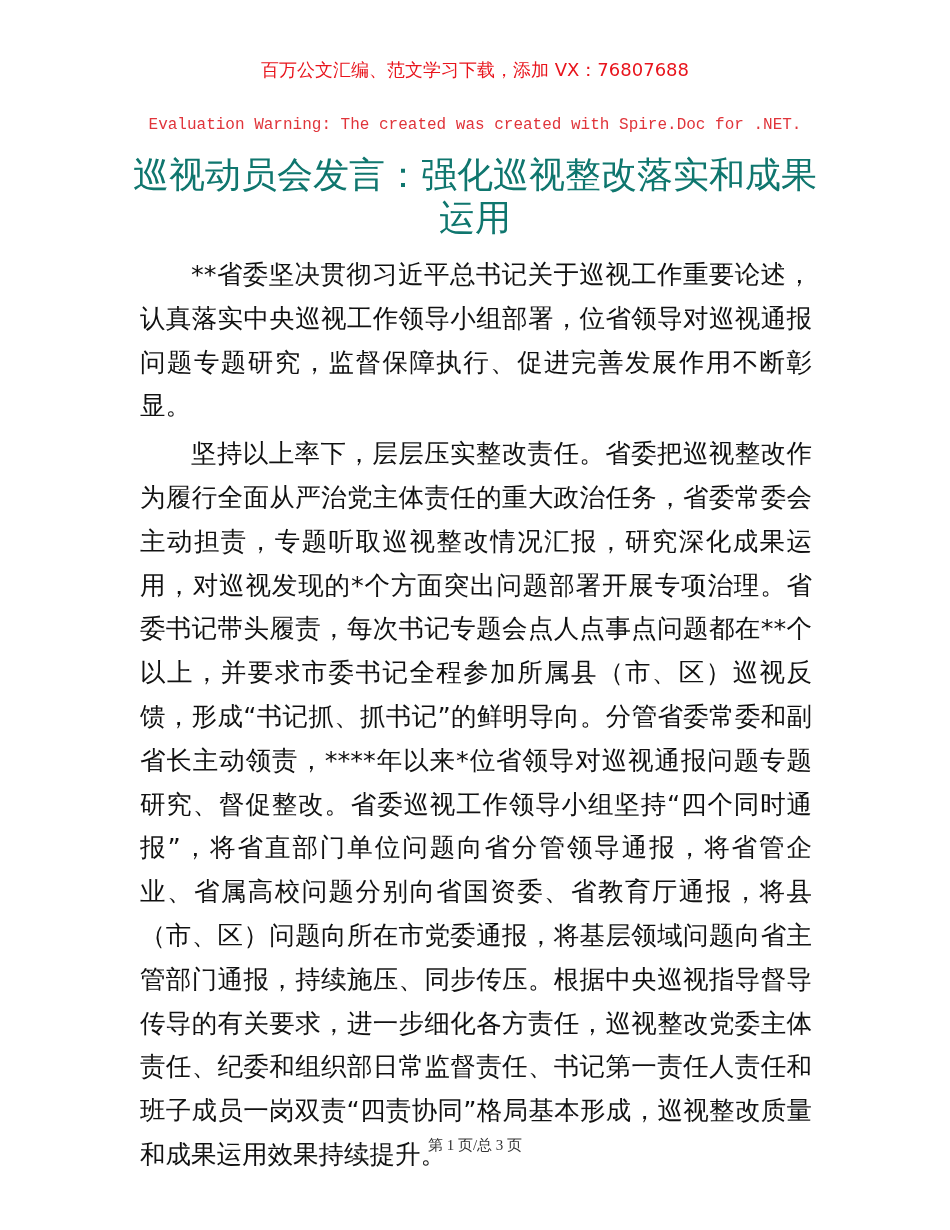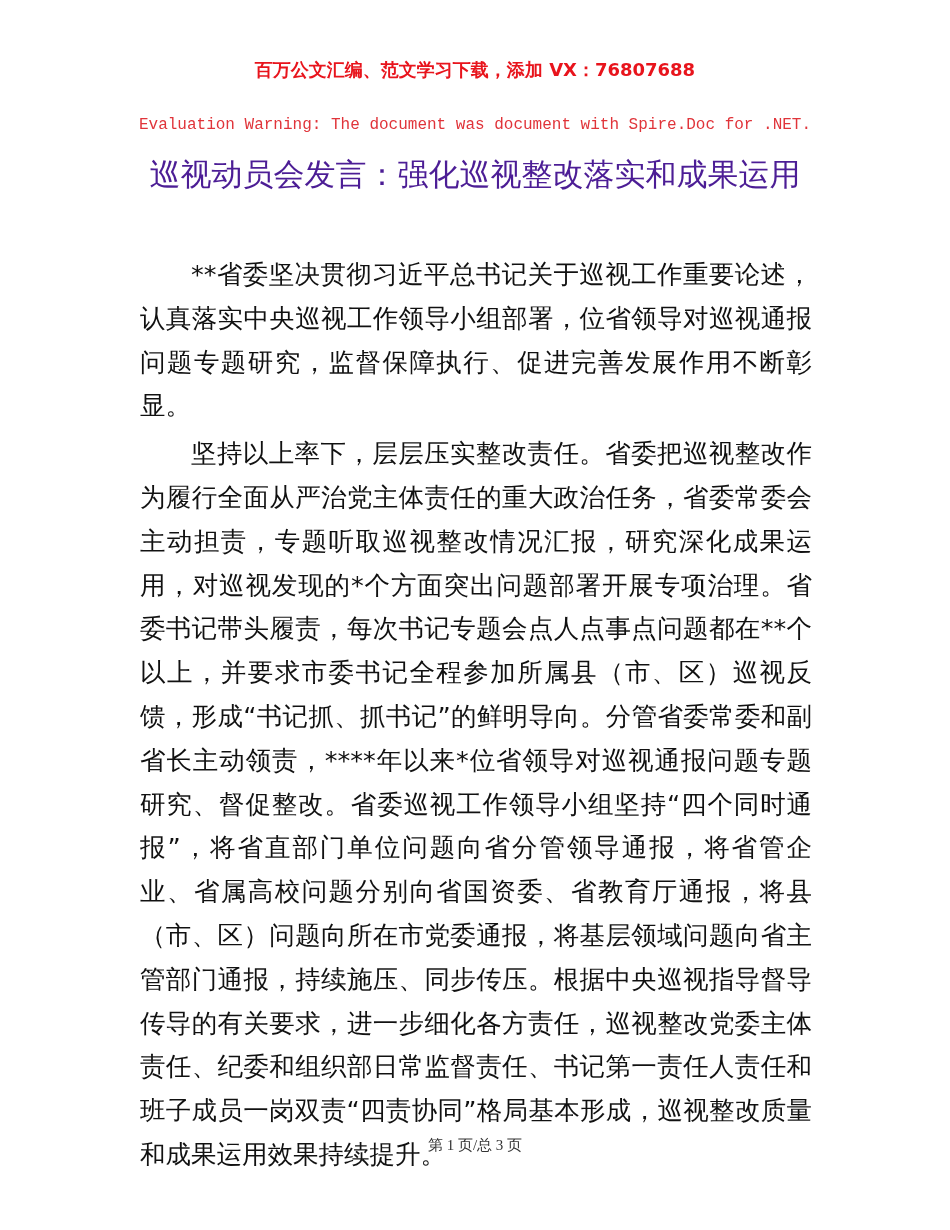--- a/index.html
+++ b/index.html
@@ -1,45 +1,45 @@
 <!DOCTYPE html>
 <html><head>
   <meta charset="utf-8">
   <style>
     html, body { margin: 0; padding: 0; background: #ffffff; }
     body { width: 950px; height: 1230px; position: relative; overflow: hidden; }
     .page { position: absolute; left: 0; top: 0; width: 950px; height: 1230px; background: #ffffff; }
     .promo {
       position: absolute; left: 0; top: 55px; width: 950px; text-align: center;
-      color: #e8141c; font-family: "DejaVu Sans", sans-serif; font-size: 18px; line-height: 30px; font-weight: bold;
+      color: #e8141c; font-family: "DejaVu Sans", sans-serif; font-size: 18px; line-height: 30px;
     }
     .warning {
       position: absolute; left: 0; top: 112px; width: 950px; text-align: center;
       color: #e0343a; font-family: "Liberation Mono", "DejaVu Sans Mono", monospace; font-size: 16px; line-height: 26px;
     }
     .title {
       position: absolute; left: 125px; top: 153px; width: 700px; text-align: center;
-      color: #4c1d95; font-family: "DejaVu Sans", sans-serif; font-size: 31px; line-height: 43px;
+      color: #0f766e; font-family: "DejaVu Sans", sans-serif; font-size: 36px; line-height: 43px;
     }
     .body {
       position: absolute; left: 140px; top: 253px; width: 672px;
       color: #111111; font-family: "DejaVu Sans", sans-serif; font-size: 25.5px; line-height: 43.8px;
       text-align: justify;
     }
     .body p { margin: 0 0 4px 0; text-indent: 2em; }
     .footer {
       position: absolute; left: 0; top: 1134px; width: 950px; text-align: center;
       color: #333333; font-family: "Liberation Serif", "DejaVu Serif", serif; font-size: 15px; line-height: 22px;
     }
   </style>
 </head>
 <body>
 
 <div class="page">
   <div class="promo">百万公文汇编、范文学习下载，添加 VX：76807688</div>
-  <div class="warning">Evaluation Warning: The document was document with Spire.Doc for .NET.</div>
+  <div class="warning">Evaluation Warning: The created was created with Spire.Doc for .NET.</div>
   <div class="title">巡视动员会发言：强化巡视整改落实和成果运用</div>
   <div class="body">
     <p>**省委坚决贯彻习近平总书记关于巡视工作重要论述，认真落实中央巡视工作领导小组部署，位省领导对巡视通报问题专题研究，监督保障执行、促进完善发展作用不断彰显。</p>
     <p>坚持以上率下，层层压实整改责任。省委把巡视整改作为履行全面从严治党主体责任的重大政治任务，省委常委会主动担责，专题听取巡视整改情况汇报，研究深化成果运用，对巡视发现的*个方面突出问题部署开展专项治理。省委书记带头履责，每次书记专题会点人点事点问题都在**个以上，并要求市委书记全程参加所属县（市、区）巡视反馈，形成“书记抓、抓书记”的鲜明导向。分管省委常委和副省长主动领责，****年以来*位省领导对巡视通报问题专题研究、督促整改。省委巡视工作领导小组坚持“四个同时通报”，将省直部门单位问题向省分管领导通报，将省管企业、省属高校问题分别向省国资委、省教育厅通报，将县（市、区）问题向所在市党委通报，将基层领域问题向省主管部门通报，持续施压、同步传压。根据中央巡视指导督导传导的有关要求，进一步细化各方责任，巡视整改党委主体责任、纪委和组织部日常监督责任、书记第一责任人责任和班子成员一岗双责“四责协同”格局基本形成，巡视整改质量和成果运用效果持续提升。</p>
   </div>
   <div class="footer">第 1 页/总 3 页</div>
 </div>
 
 </body></html>

